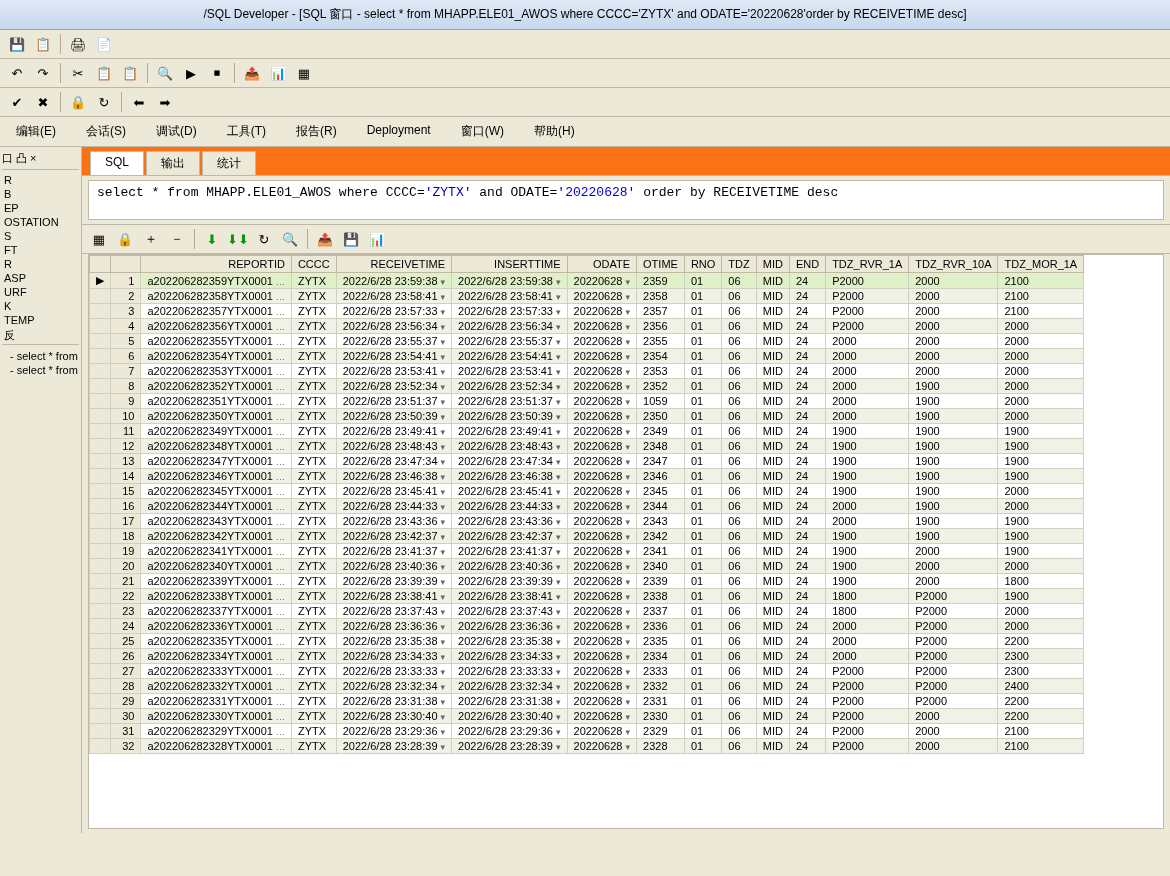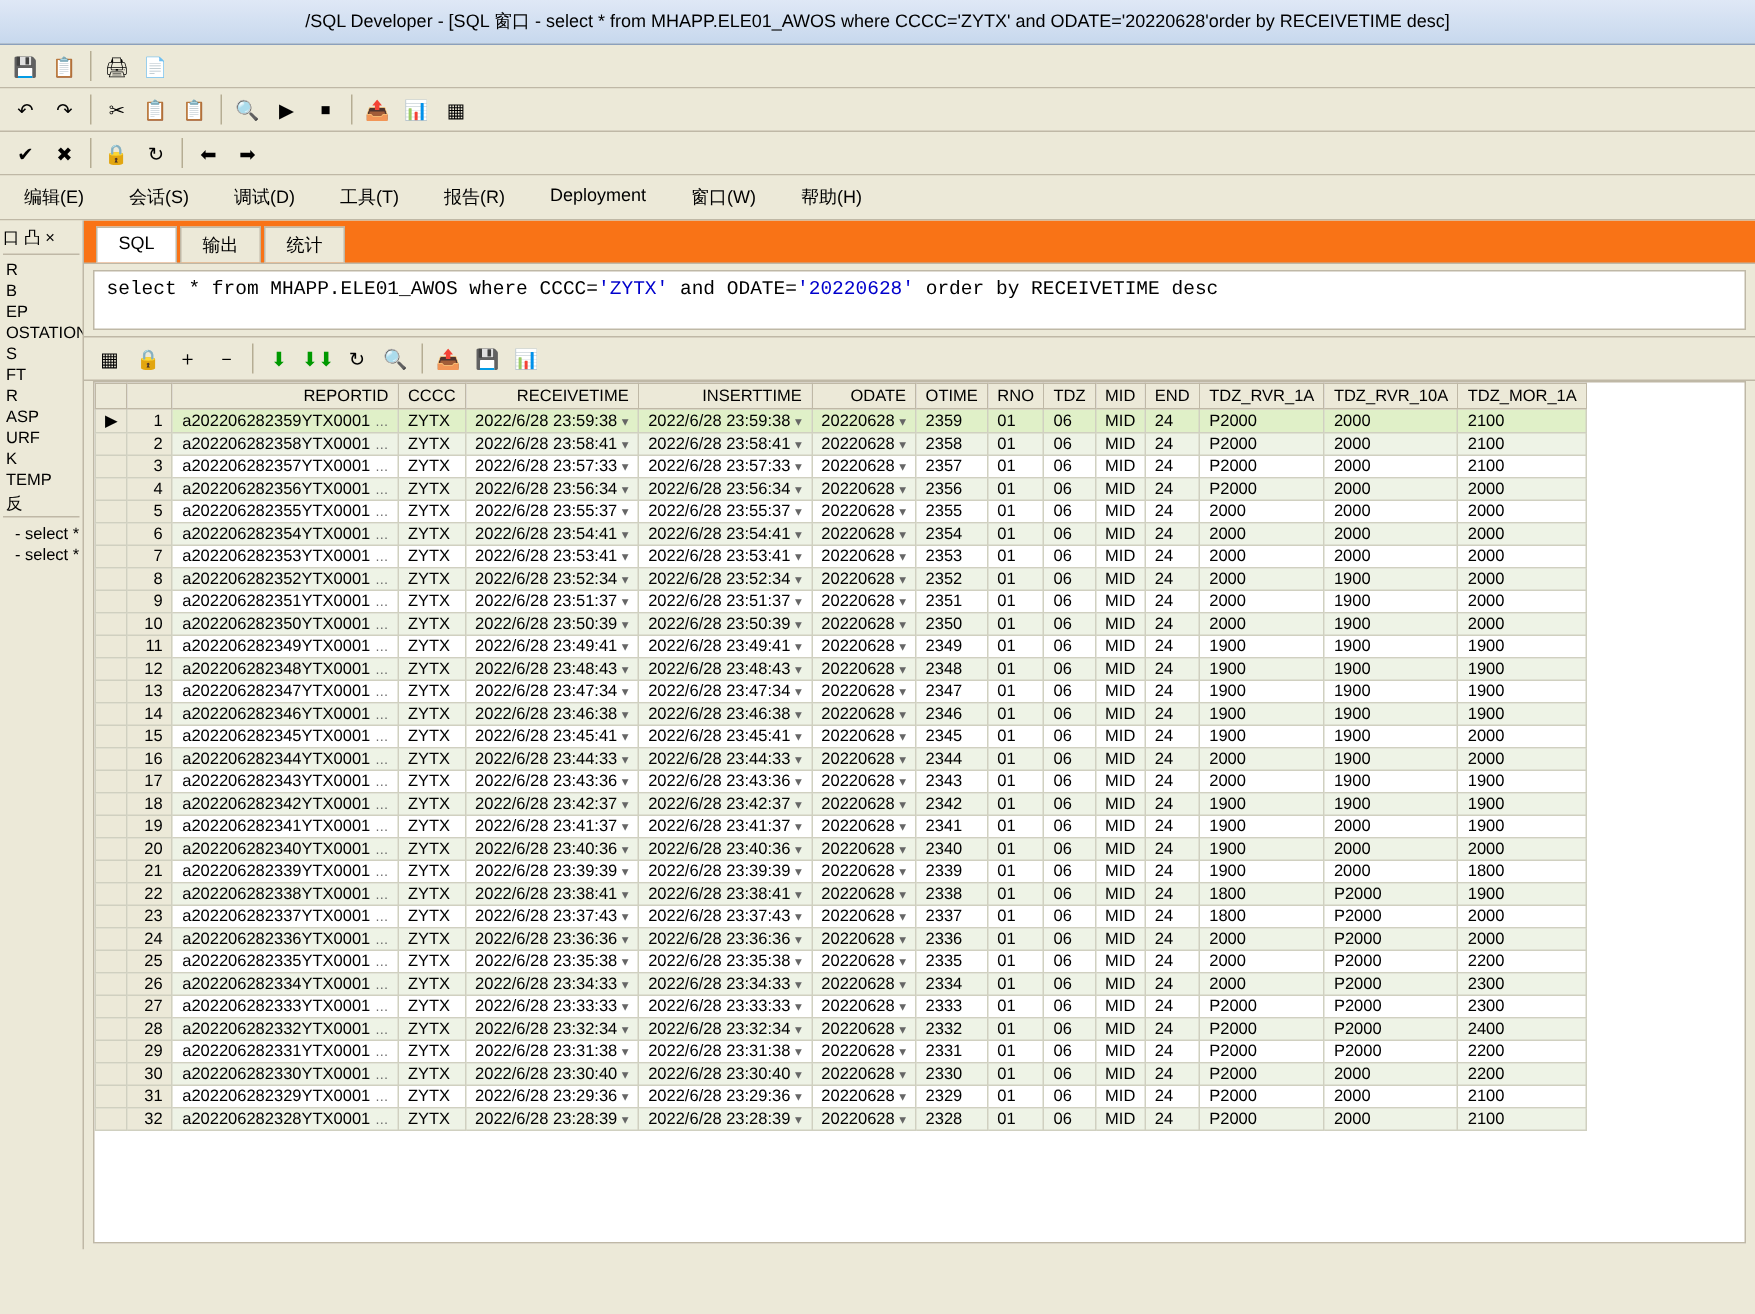--- a/index.html
+++ b/index.html
@@ -48,21 +48,21 @@
   }
   .menu-item {
     padding: 2px 8px;
     cursor: pointer;
   }
   .main {
     display: flex;
     height: calc(100vh - 190px);
   }
   .left-panel {
-    width: 56px;
+    width: 82px;
     background: #ece9d8;
     border-right: 1px solid #bfb8a6;
     padding: 4px 2px;
     font-size: 11px;
     overflow: hidden;
   }
   .left-panel .tree-item {
     padding: 1px 2px;
     white-space: nowrap;
     cursor: pointer;
@@ -412,21 +412,21 @@
               <td>2000</td>
             </tr>
             <tr>
               <td class="rowptr"></td>
               <td class="rownum">9</td>
               <td>a202206282351YTX0001 <span class="dd">…</span></td>
               <td>ZYTX</td>
               <td>2022/6/28 23:51:37 <span class="dd">▾</span></td>
               <td>2022/6/28 23:51:37 <span class="dd">▾</span></td>
               <td>20220628 <span class="dd">▾</span></td>
-              <td>2351</td>
+              <td>1059</td>
               <td>01</td>
               <td>06</td>
               <td>MID</td>
               <td>24</td>
               <td>2000</td>
               <td>1900</td>
               <td>2000</td>
             </tr>
             <tr>
               <td class="rowptr"></td>

